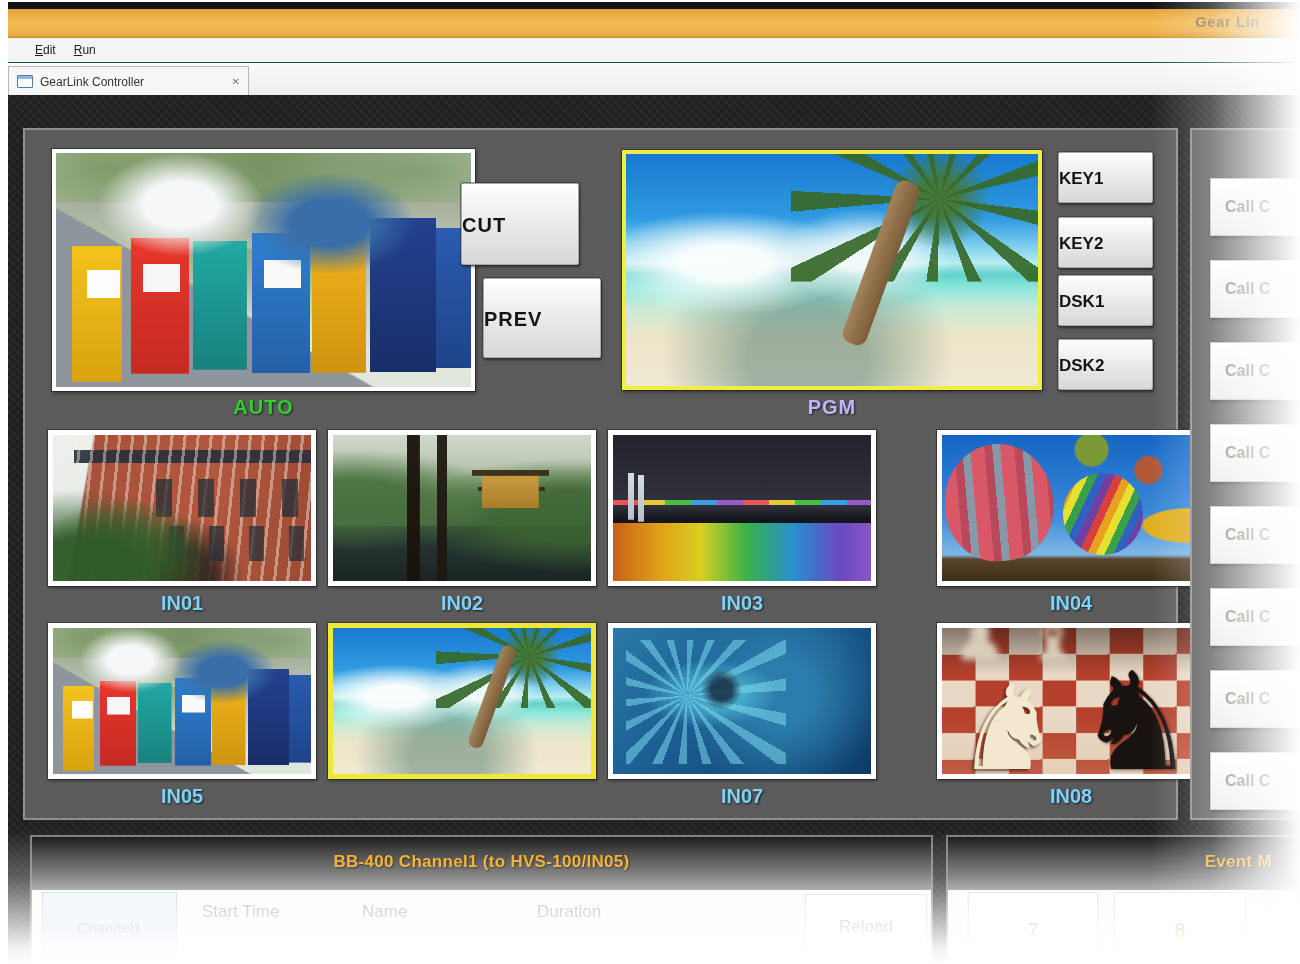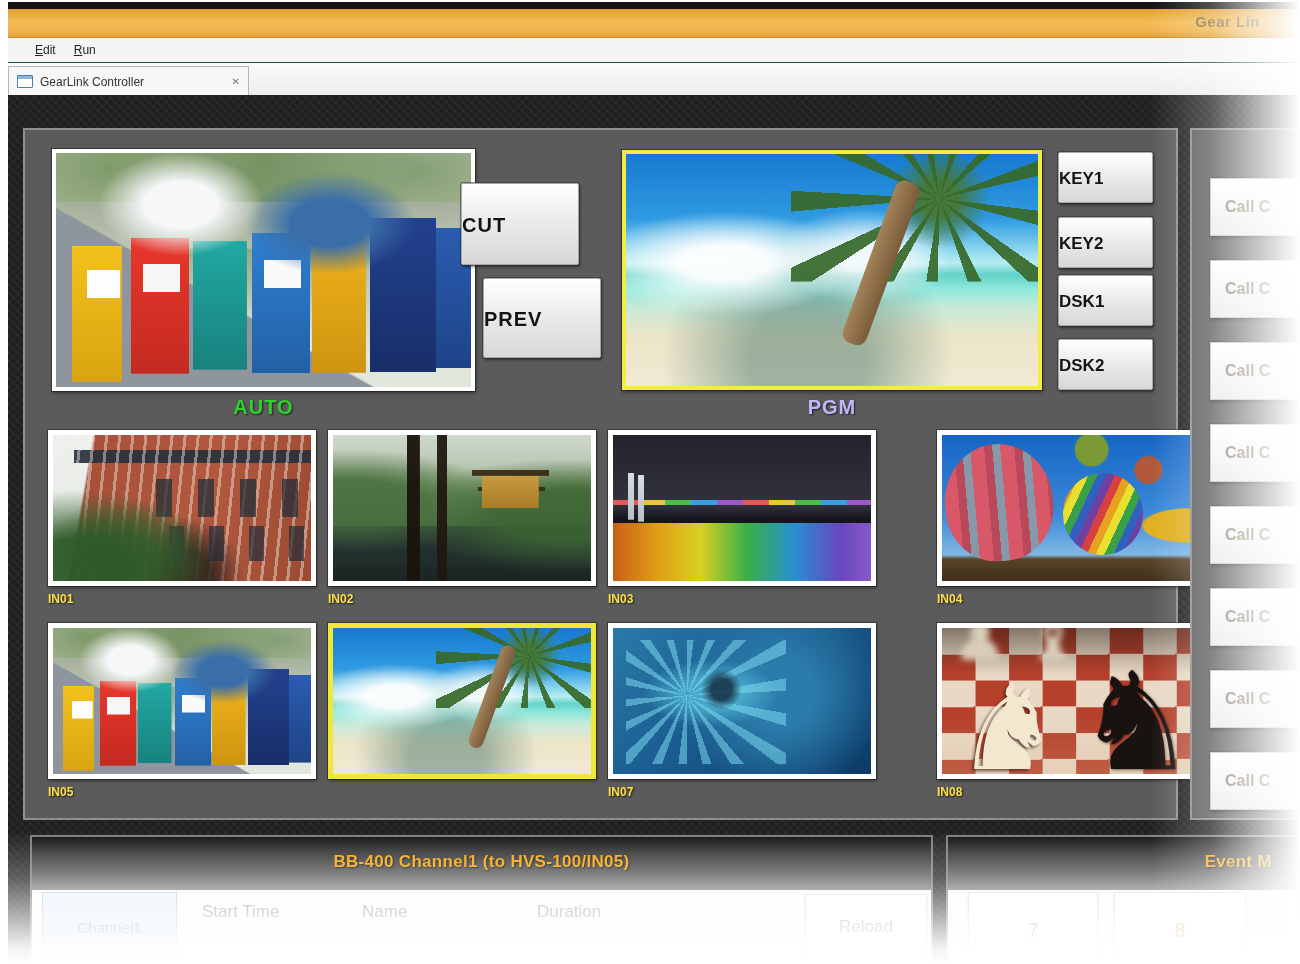--- a/index.html
+++ b/index.html
@@ -45,21 +45,21 @@
   .btn-auto{left:458px;top:148px;width:118px;height:80px;font-size:20px;line-height:80px;letter-spacing:1px;}
   .btn-key{left:1033px;width:95px;height:51px;font-size:17px;line-height:51px;}
   .k1{top:22px}.k2{top:87px}.k3{top:145px}.k4{top:209px}
 
   
   .thumb{position:absolute;width:268px;height:156px;box-sizing:border-box;border:5px solid #fff;
     box-shadow:0 0 0 1px rgba(0,0,0,.35),1px 2px 3px rgba(0,0,0,.4);cursor:pointer;}
   .thumb.on-air{border-color:#f0e838;}
   .c1{left:23px}.c2{left:303px}.c3{left:583px}.c4{left:912px}
   .thumb.r1{top:300px}.thumb.r2{top:493px}
-  .in-label{position:absolute;width:268px;text-align:left;font-size:12px;font-weight:bold;color:#fde047;text-shadow:1px 1px 2px rgba(0,0,0,.7);}
+  .in-label{position:absolute;width:268px;text-align:center;font-size:20px;font-weight:bold;color:#7dd3fc;text-shadow:1px 1px 2px rgba(0,0,0,.7);}
   .in-label.r1{top:462px}.in-label.r2{top:655px}
 
   
   .call-btn{position:absolute;left:18px;width:150px;height:58px;box-sizing:border-box;background:linear-gradient(180deg,#ffffff,#e9e9e9);
     border:1px solid #c4c4c4;color:#8a7f6e;font-weight:bold;font-size:16px;line-height:56px;padding-left:14px;
     box-shadow:0 0 0 1px rgba(60,60,60,.35),1px 2px 3px rgba(0,0,0,.35);cursor:default;}
   .cb1{top:48px}.cb2{top:130px}.cb3{top:212px}.cb4{top:294px}.cb5{top:376px}.cb6{top:458px}.cb7{top:540px}.cb8{top:622px}
 
   
   .bpanel{position:absolute;top:740px;height:224px;box-sizing:border-box;border:2px solid #7d7d7d;background:#fafafa;}

